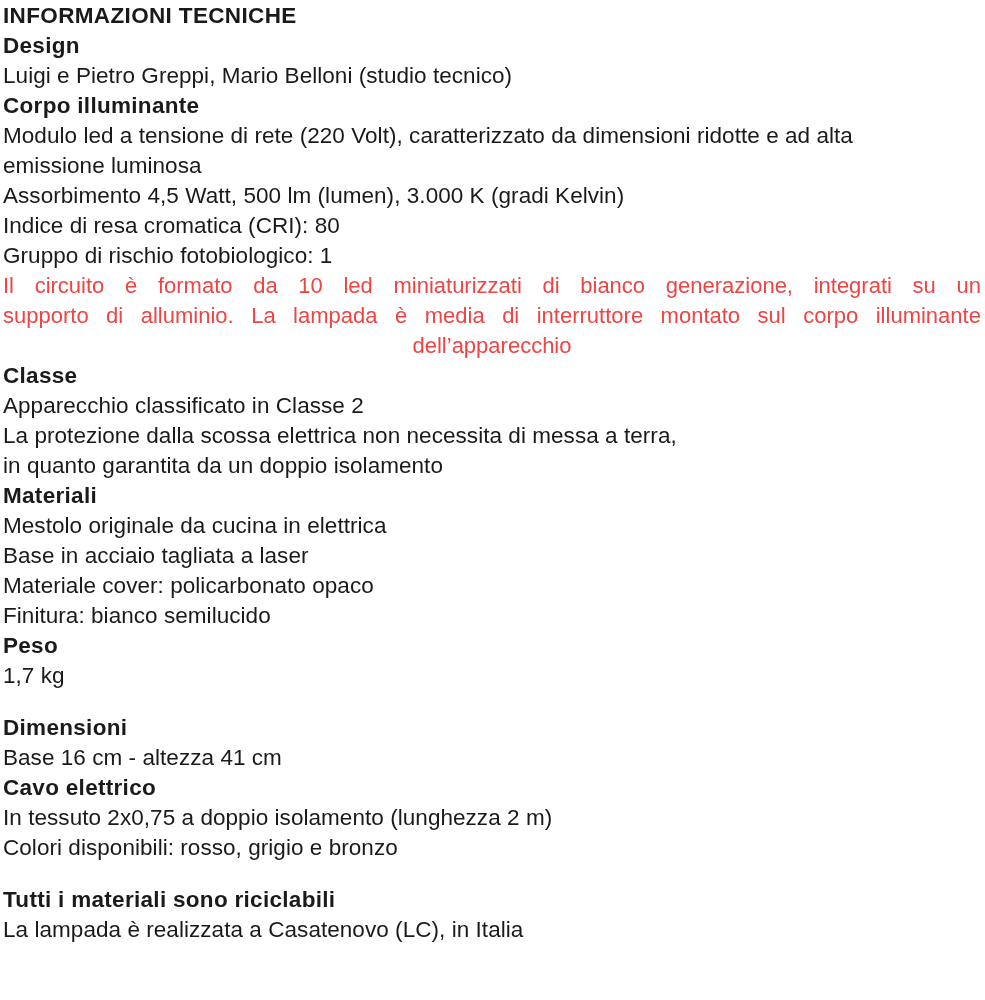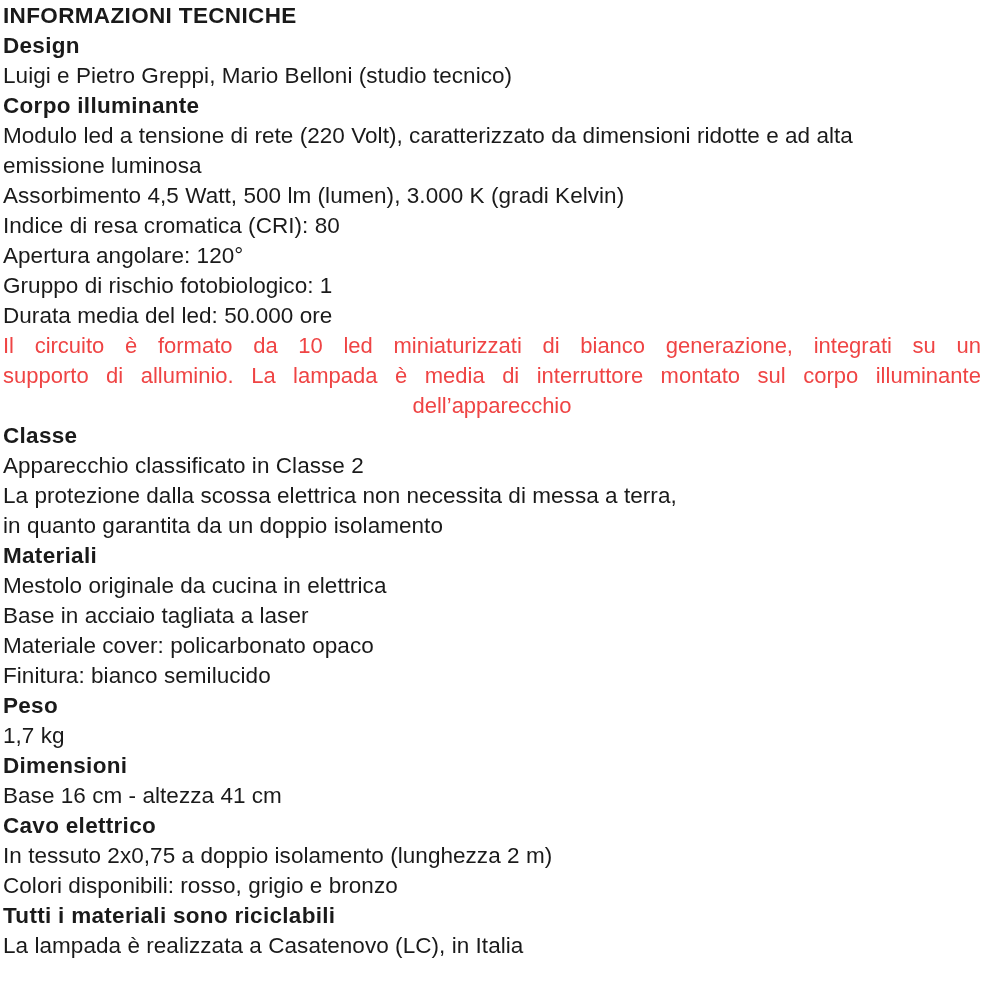--- a/index.html
+++ b/index.html
@@ -61,41 +61,40 @@
   }
   .para-just .jline.last {
     display: block;
     text-align: center;
   }
   .para-just .jline > span {
     display: inline-block;
   }
   .spaced {
     letter-spacing: 0.9px;
+    margin-top: 22px;
   }
 </style>
 </head>
 <body>
 
 <div class="page">
   <div class="doc">
 
     <div class="line title">INFORMAZIONI TECNICHE</div>
 
     <div class="line heading">Design</div>
     <div class="line">Luigi e Pietro Greppi, Mario Belloni (studio tecnico)</div>
 
     <div class="line heading">Corpo illuminante</div>
     <div class="line">Modulo led a tensione di rete (220 Volt), caratterizzato da dimensioni ridotte e ad alta</div>
     <div class="line">emissione luminosa</div>
     <div class="line">Assorbimento 4,5 Watt, 500 lm (lumen), 3.000 K (gradi Kelvin)</div>
     <div class="line">Indice di resa cromatica (CRI): 80</div>
-    <div class="line">Apertura angolare: 120°</div>
     <div class="line">Gruppo di rischio fotobiologico: 1</div>
-    <div class="line">Durata media del led: 50.000 ore</div>
 
     <div class="para-just">
       <div class="jline">
           <span>Il</span>
           <span>circuito</span>
           <span>è</span>
           <span>formato</span>
           <span>da</span>
           <span>10</span>
           <span>led</span>

